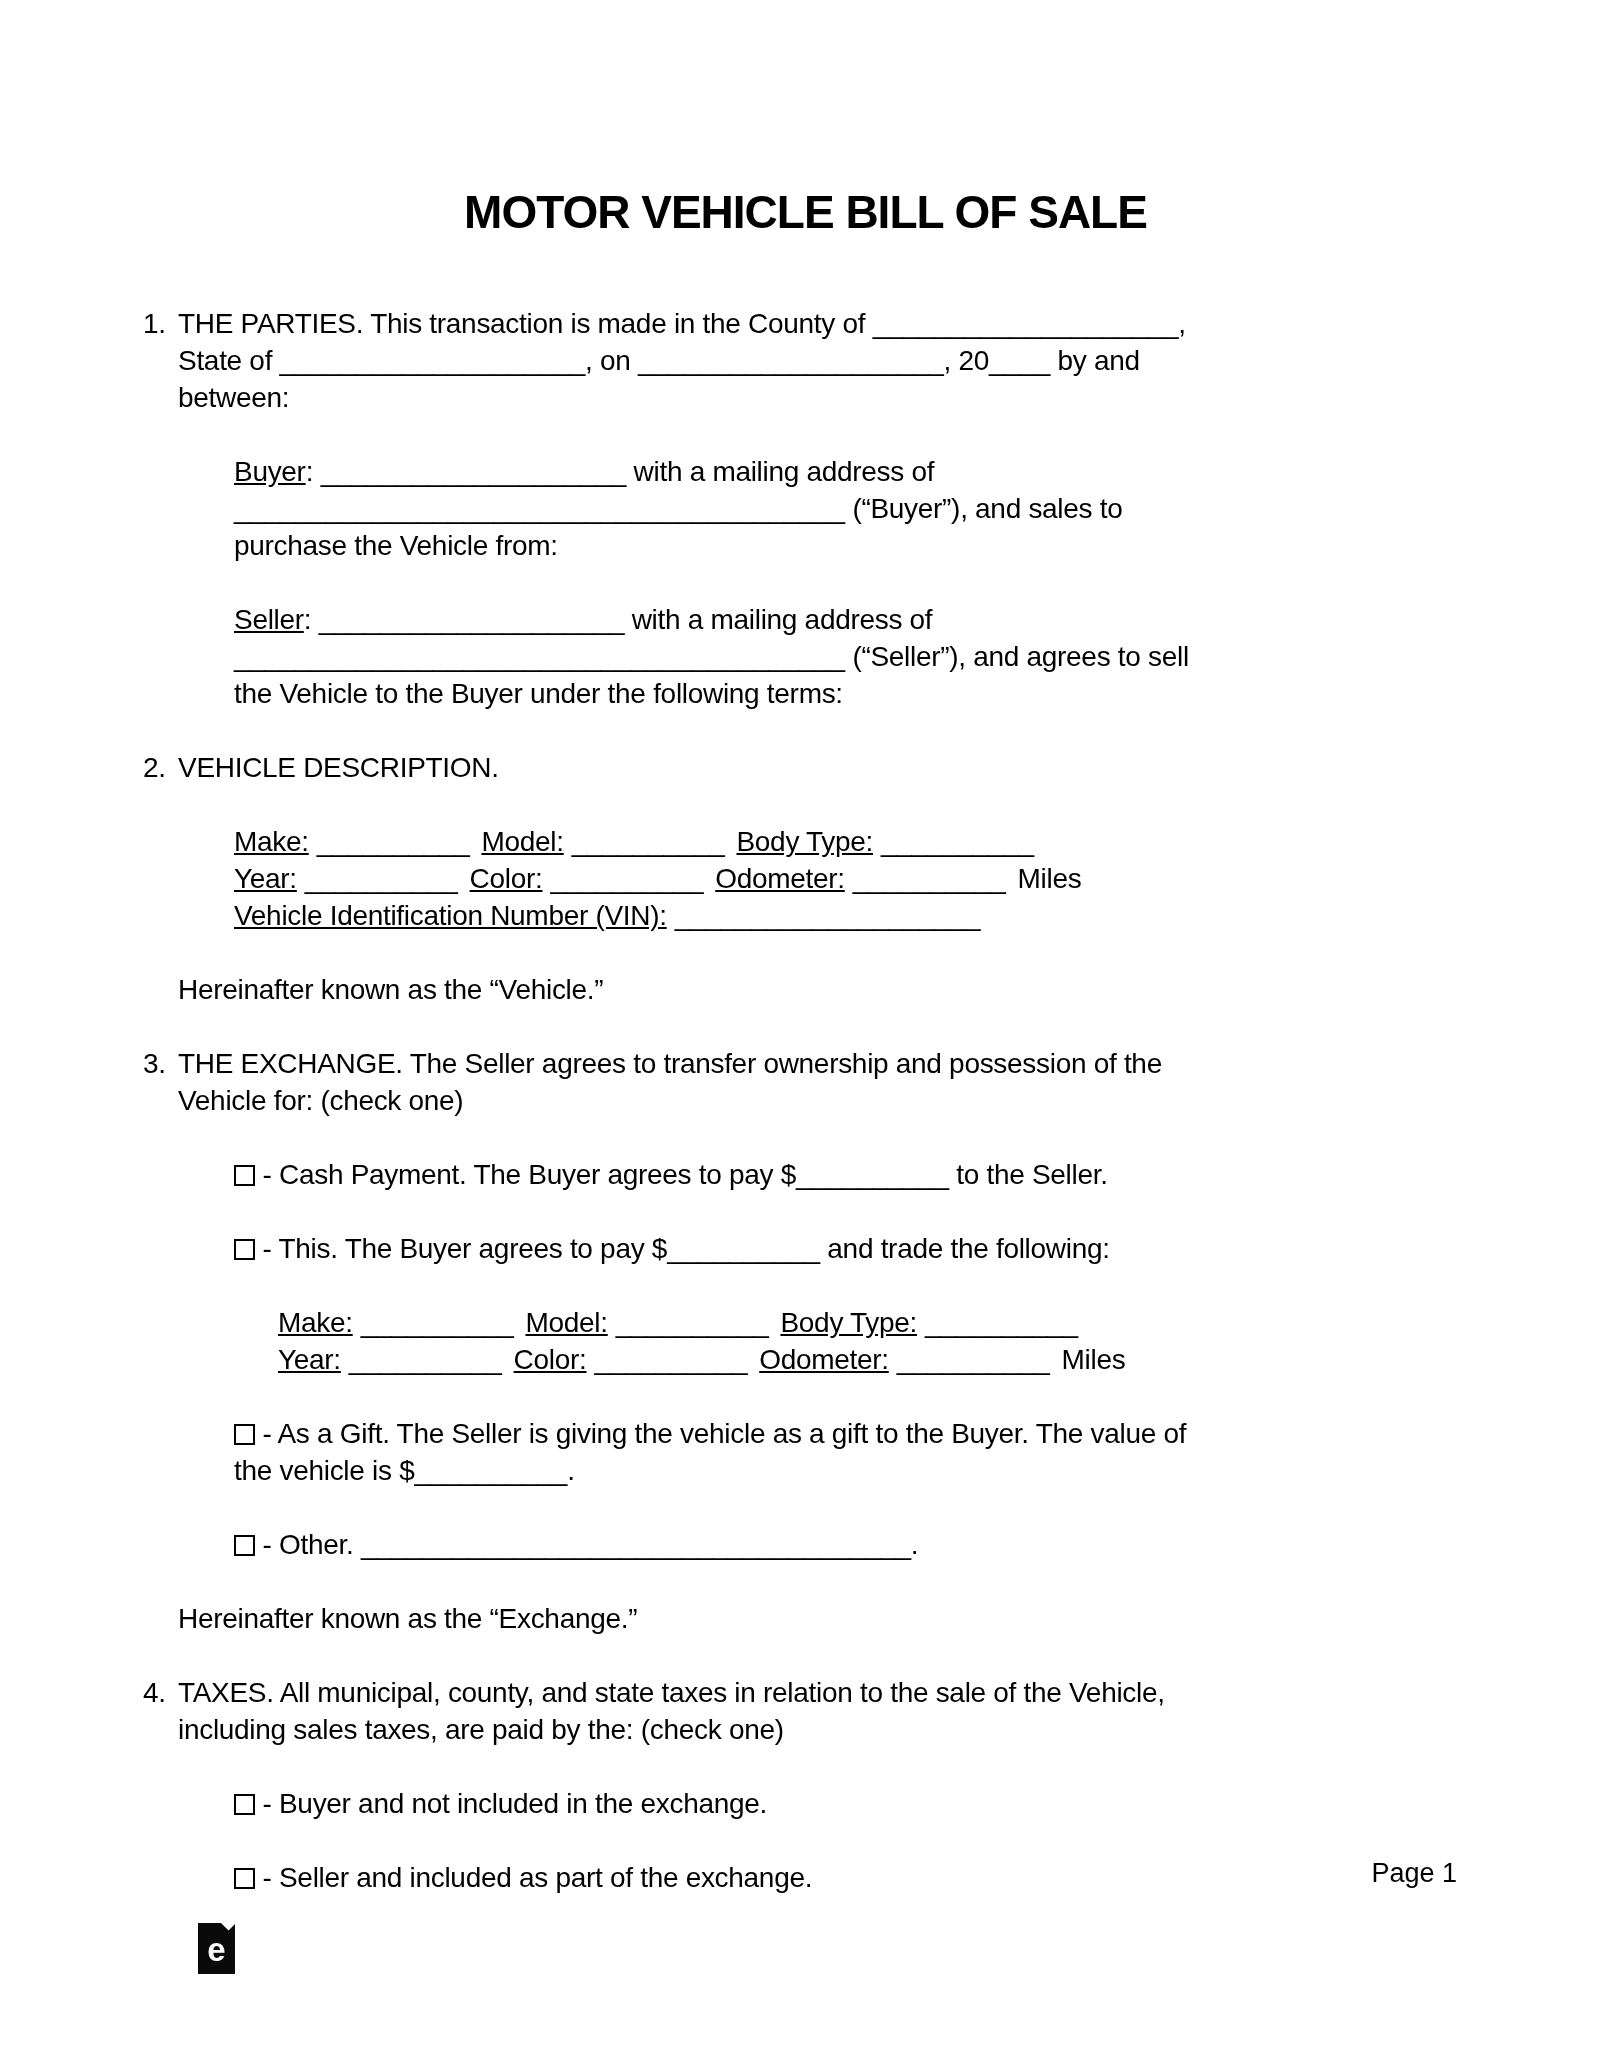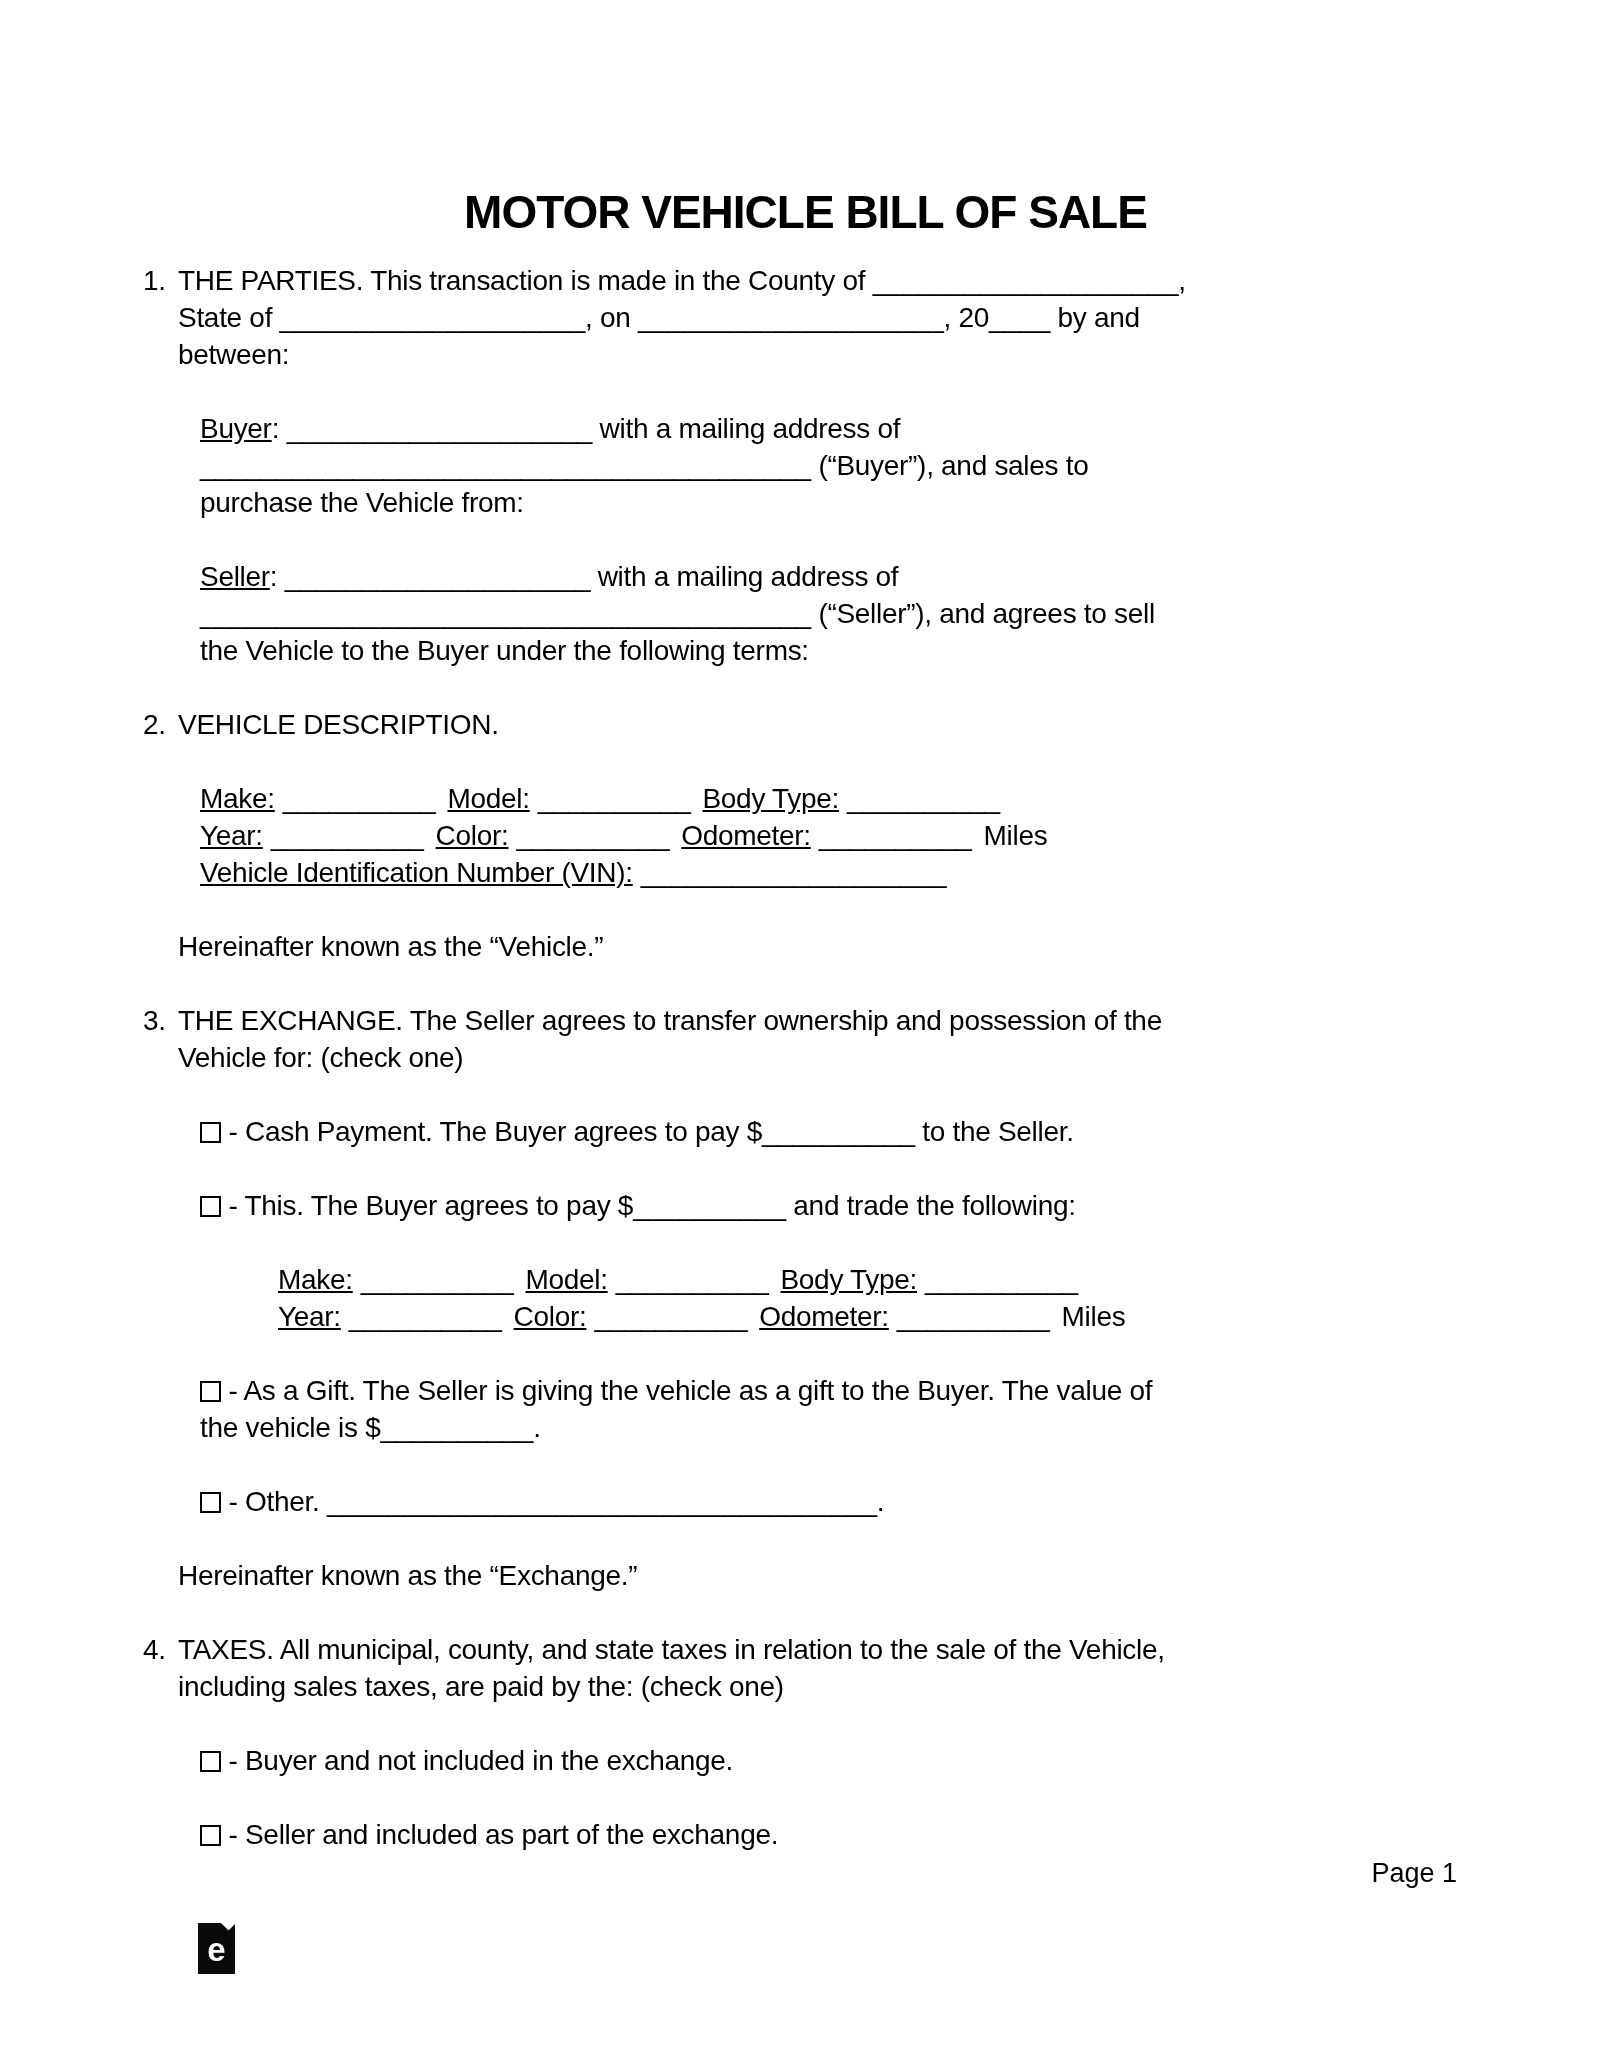--- a/index.html
+++ b/index.html
@@ -1,25 +1,25 @@
 <!DOCTYPE html>
 <html><head>
 <meta charset="utf-8">
 <style>
   html,body{margin:0;padding:0;background:#fff;}
   .page{position:relative;width:1600px;height:2070px;background:#ffffff;overflow:hidden;
         font-family:"Liberation Sans",sans-serif;font-size:28px;line-height:37px;color:#000;
         letter-spacing:-0.3px;}
   .doc{position:absolute;left:143px;top:186px;width:1325px;}
-  .title{font-size:46px;line-height:52px;font-weight:700;text-align:center;margin:0 0 24px 0;letter-spacing:-1px;}
+  .title{font-size:46px;line-height:52px;font-weight:700;text-align:center;margin:0 0 67px 0;letter-spacing:-1px;}
   .item{display:flex;}
   .mt{margin-top:37px;}
   .num{width:35px;flex:none;}
   .bd{flex:1;min-width:0;}
-  .ind1{margin-left:22px;}
+  .ind1{margin-left:56px;}
   .ind2{margin-left:100px;}
   .b{font-weight:400;}
   .u{text-decoration:underline;}
   .lsp{margin-left:8px;}
   .rsp{margin-right:12px;}
   .cb{display:inline-block;width:17px;height:17px;border:2px solid #000;vertical-align:-2px;background:#fff;}
   .line{white-space:normal;}
   .footer-logo{position:absolute;left:198px;top:1923px;width:37px;height:51px;}
   .logo-body{position:absolute;left:0;top:0;width:37px;height:51px;background:#0a0a0a;
              clip-path:polygon(0 0,62% 0,100% 27%,100% 100%,0 100%);}

